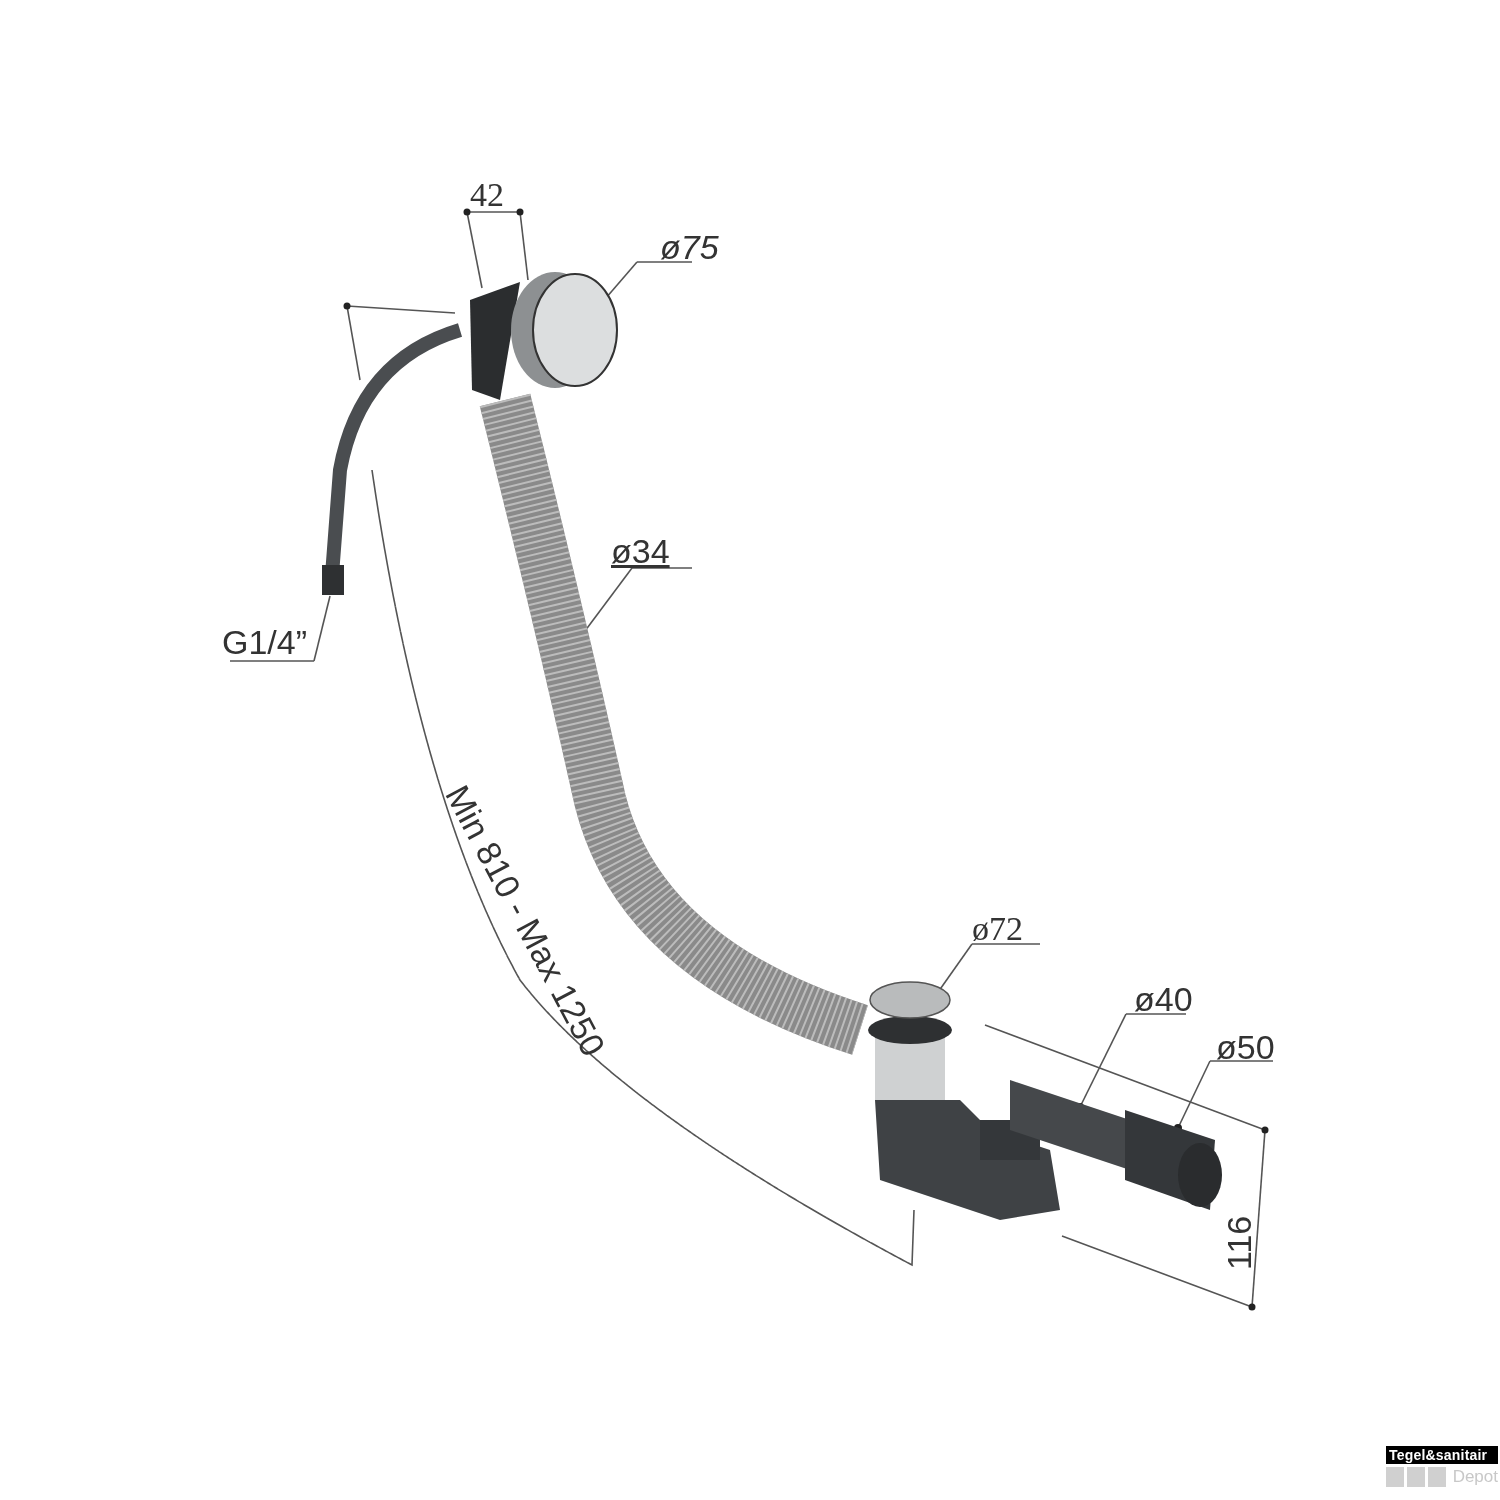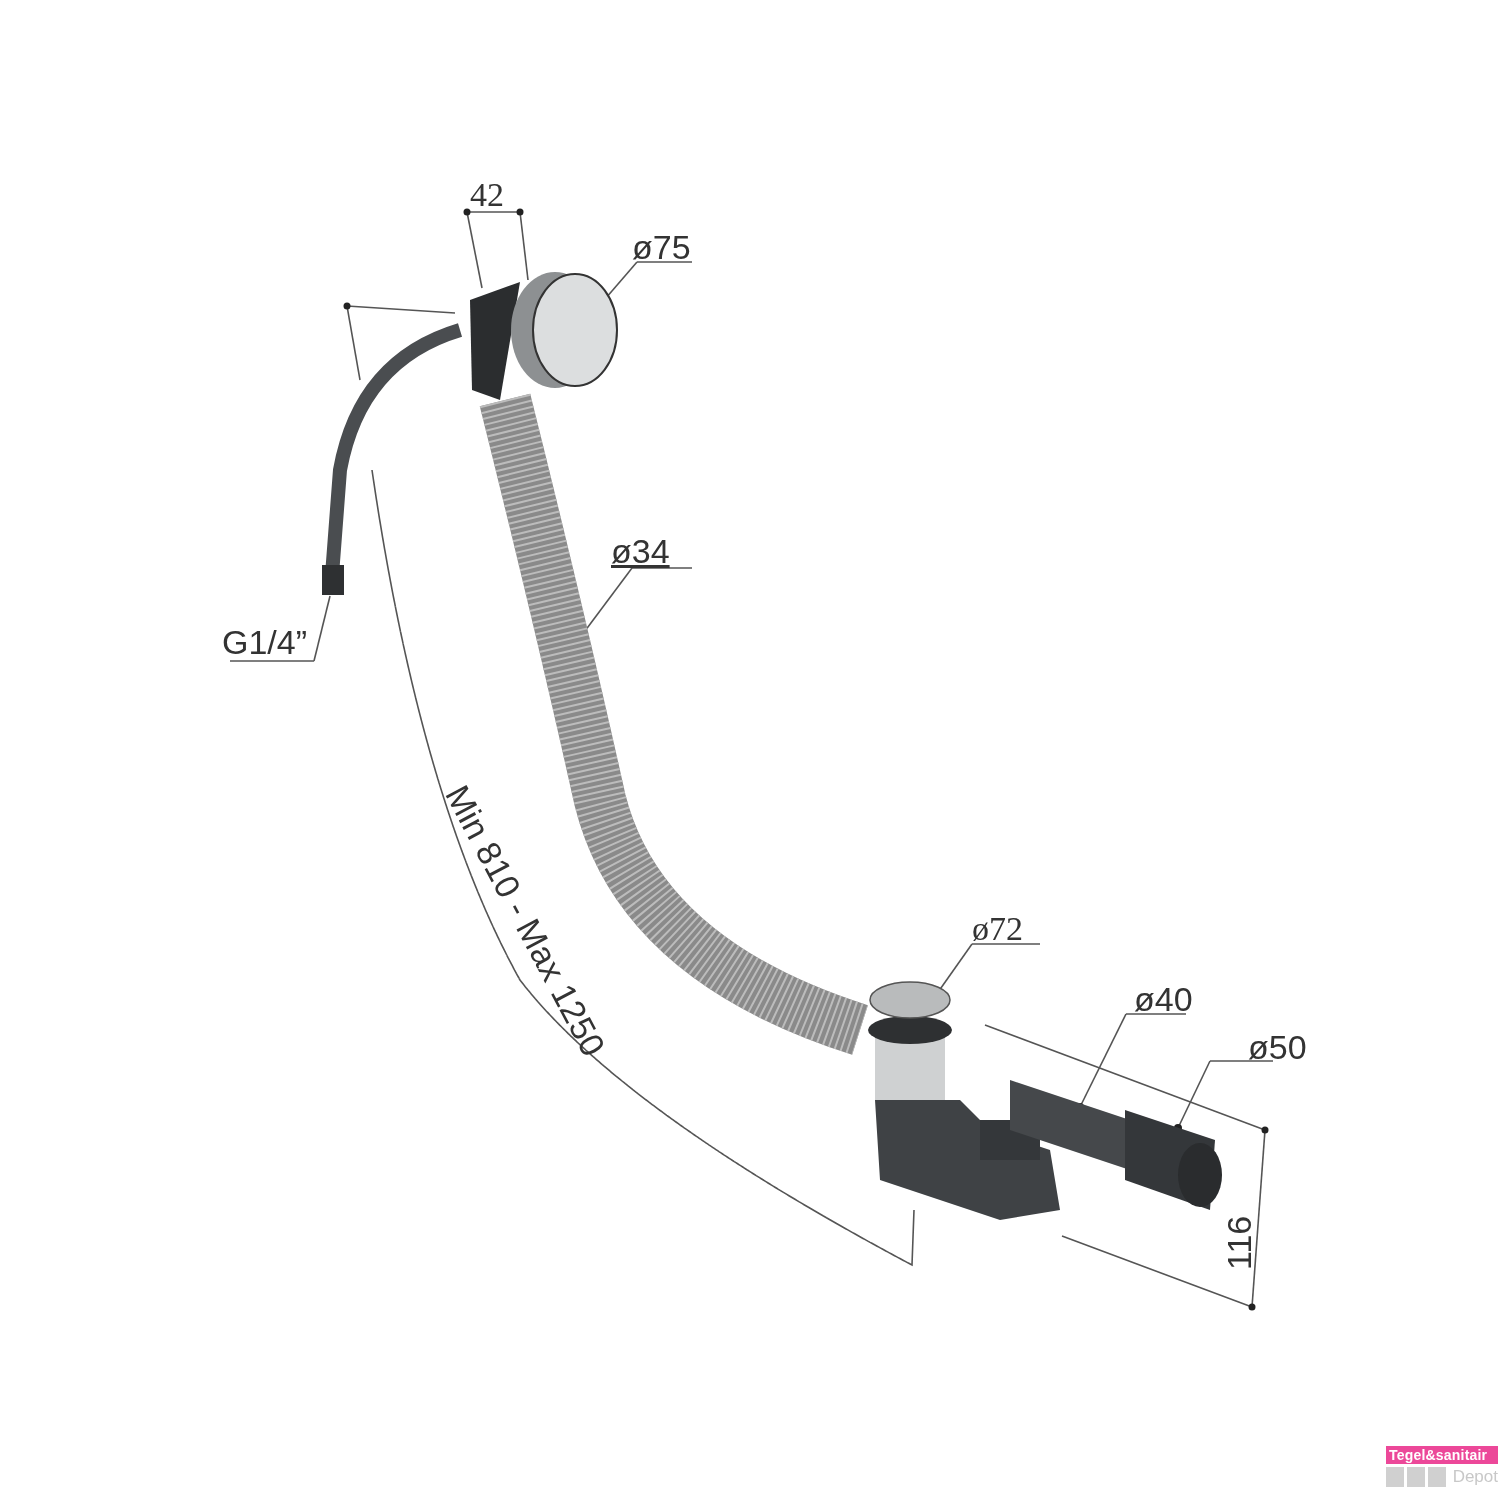--- a/index.html
+++ b/index.html
@@ -1,21 +1,21 @@
 <!DOCTYPE html>
 <html><head>
 <meta charset="utf-8">
 <style>
   html,body{margin:0;padding:0;background:#ffffff;}
   body{width:1500px;height:1500px;position:relative;overflow:hidden;font-family:"Liberation Sans",sans-serif;}
   svg#drawing{position:absolute;left:0;top:0;}
   .lbl{position:absolute;font-family:"Liberation Sans",sans-serif;font-size:34px;color:#333;line-height:1;white-space:nowrap;}
   .rot{transform-origin:left top;}
   .wm{position:absolute;left:1386px;top:1446px;width:112px;height:52px;}
-  .wm-top{background:#ec4899;color:#fff;font-weight:bold;font-size:14px;padding:1px 3px;letter-spacing:0.2px;}
+  .wm-top{background:#000000;color:#fff;font-weight:bold;font-size:14px;padding:1px 3px;letter-spacing:0.2px;}
   .wm-row{display:flex;gap:3px;margin-top:3px;}
   .wm-sq{width:20px;height:20px;background:#d0d0d0;}
   .wm-depot{color:#c8c8c8;font-size:17px;margin-left:4px;}
 </style>
 </head>
 <body>
 
 <svg id="drawing" width="1500" height="1500" viewBox="0 0 1500 1500">
 
   <g stroke="#555" stroke-width="1.6" fill="none">
@@ -67,27 +67,27 @@
   <ellipse cx="910" cy="1030" rx="42" ry="14" fill="#2e3032"></ellipse>
   <ellipse cx="910" cy="1000" rx="40" ry="18" fill="#b9bbbc" stroke="#555" stroke-width="1.5"></ellipse>
   <path d="M875 1100 L960 1100 L990 1130 L1050 1150 L1060 1210 L1000 1220 L880 1180 Z" fill="#3f4245"></path>
   <rect x="980" y="1120" width="60" height="40" fill="#34373a"></rect>
   <path d="M1010 1080 L1130 1120 L1130 1170 L1010 1130 Z" fill="#45484b"></path>
   <path d="M1125 1110 L1215 1140 L1210 1210 L1125 1180 Z" fill="#34373a"></path>
   <ellipse cx="1200" cy="1175" rx="22" ry="32" fill="#2a2c2e"></ellipse>
 </svg>
 
 <div class="lbl" style="left:470px;top:178px;font-family:Liberation Serif, serif;">42</div>
-<div class="lbl" style="left:632px;top:230px;">ø75</div>
+<div class="lbl" style="left:660px;top:230px;font-style:italic;">ø75</div>
 <div class="lbl" style="left:611px;top:534px;text-decoration:underline;">ø34</div>
 <div class="lbl" style="left:222px;top:625px;">G1/4”</div>
 <div class="lbl rot" style="left:470px;top:780px;transform:rotate(62deg);">Min 810 - Max 1250</div>
 <div class="lbl" style="left:972px;top:912px;font-family:Liberation Serif, serif;">ø72</div>
 <div class="lbl" style="left:1134px;top:982px;">ø40</div>
-<div class="lbl" style="left:1248px;top:1030px;">ø50</div>
+<div class="lbl" style="left:1216px;top:1030px;">ø50</div>
 <div class="lbl rot" style="left:1222px;top:1270px;transform:rotate(-90deg);">116</div>
 
 <div class="wm">
   <div class="wm-top">Tegel&amp;sanitair</div>
   <div class="wm-row">
     <div class="wm-sq"></div>
     <div class="wm-sq"></div>
     <div class="wm-sq"></div>
     <span class="wm-depot">Depot</span>
   </div>

